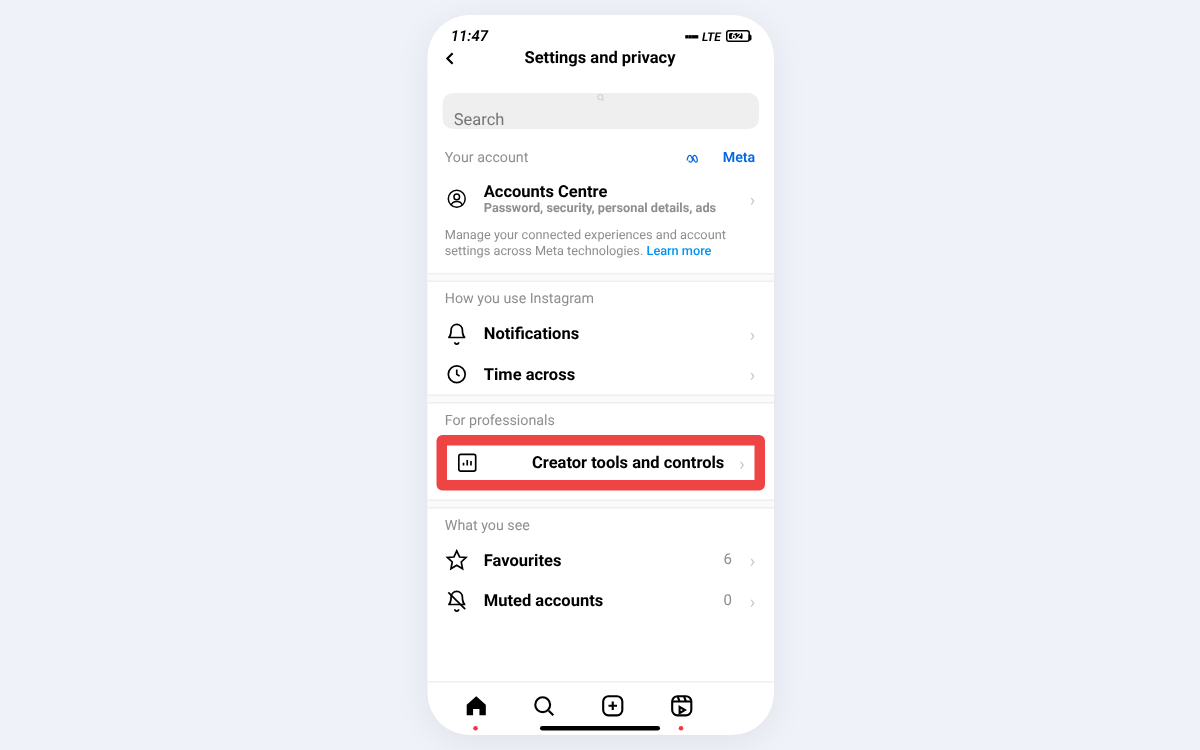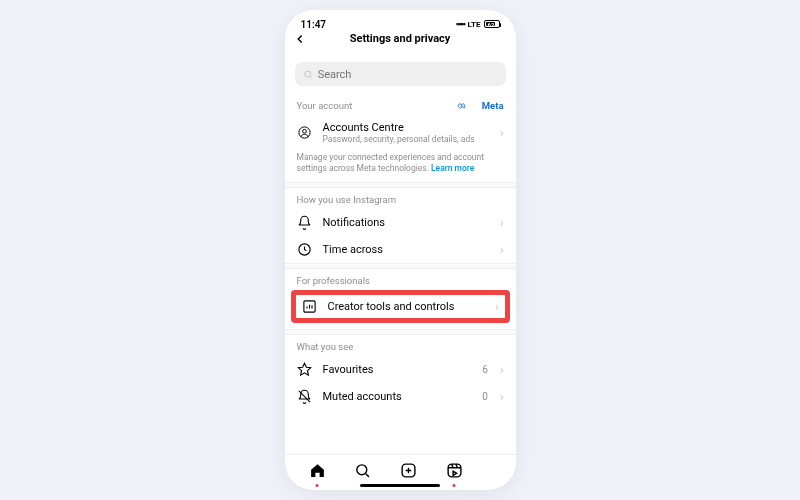--- a/index.html
+++ b/index.html
@@ -1,48 +1,48 @@
 <!DOCTYPE html>
 <html><head>
 <meta charset="utf-8">
 <style>
   * { box-sizing: border-box; margin: 0; padding: 0; font-family: -apple-system, BlinkMacSystemFont, "Segoe UI", Roboto, Helvetica, Arial, sans-serif; }
   body { background: #eff2f8; width: 800px; height: 500px; display: flex; align-items: center; justify-content: center; overflow: hidden; }
   .phone { width: 231px; height: 480px; background: #fff; border-radius: 28px; box-shadow: 0 4px 24px rgba(0,0,0,0.07); overflow: hidden; display: flex; flex-direction: column; position: relative; }
-  .status-bar { height: 22px; display: flex; align-items: center; justify-content: space-between; padding: 6px 16px 0 16px; font-size: 10px; font-weight: 600; }
+  .status-bar { height: 22px; display: flex; align-items: center; justify-content: space-between; padding: 6px 16px 0 16px; font-size: 10px; font-weight: 600; font-style: italic; }
   .status-right { display: flex; align-items: center; gap: 3px; }
   .signal { font-size: 9px; letter-spacing: -1px; }
   .lte { font-size: 8px; font-weight: 700; }
   .battery { display:inline-flex; align-items:center; }
   .battery .shell { width: 16px; height: 8px; border: 1px solid #000; border-radius: 2px; position: relative; display:inline-block;}
   .battery .shell::after { content:""; position:absolute; right:-2px; top:2px; width:1.5px; height:4px; background:#000; border-radius:0 1px 1px 0;}
   .battery .fill { position:absolute; left:1px; top:1px; bottom:1px; width:70%; background:#000; border-radius:1px;}
   .battery .num { font-size:6px; font-weight:700; color:#fff; position:absolute; left:3px; top:-0.5px;}
   .hdr { display:flex; align-items:flex-start; justify-content:center; position:relative; height:26px; }
   .back { position:absolute; left:8px; font-size:16px; line-height:1; }
   .title { font-size:11px; font-weight:700; }
   .search-wrap { padding: 4px 10px 8px 10px; }
-  .search { background:#efefef; border-radius:7px; height:24px; display:flex; align-items:center; padding:0 8px; gap:5px; }
+  .search { background:#efefef; border-radius:7px; height:24px; display:flex; align-items:center; padding:0 8px; gap:5px;flex-direction:column; }
   .search svg { width:11px; height:11px; opacity:.5; }
   .search input { border:none; background:transparent; outline:none; font-size:11px; width:100%; color:#555;}
   .scroll { flex:1; overflow:hidden; }
   .section-head { display:flex; justify-content:space-between; align-items:flex-start; padding:6px 12px 4px 12px; font-size:9.5px; color:#8e8e8e; }
   .meta { color:#0668e1; font-weight:600; font-size:9.5px; display:flex; align-items:center; gap:16px;}
   .meta svg { width:9px; height:9px; }
   .row { display:flex; align-items:center; padding:6px 12px; gap:10px; position:relative; }
   .row .icon { width:16px; display:flex; justify-content:center; }
   .row .icon svg { width:15px; height:15px; stroke:#000; }
-  .row .txt { flex:1; font-size:11px; }
+  .row .txt { flex:1; font-size:11px;font-weight:bold; }
   .row .sub { font-size:8.5px; color:#8e8e8e; line-height:1.2; }
   .row .chev { color:#c7c7cc; font-size:12px; }
   .row .count { font-size:10px; color:#8e8e8e; margin-right:2px;}
   .note { font-size:8.5px; color:#8e8e8e; padding:2px 24px 8px 12px; line-height:1.3; }
   .note .link { color:#0095f6; font-weight:500;}
   .divider { height:6px; background:#fafafa; border-top:1px solid #efefef; border-bottom:1px solid #efefef;}
-  .highlight { border:5px solid #ef4444; border-radius:4px; margin:0 6px; padding:4px 6px;}
+  .highlight { border:7px solid #ef4444; border-radius:4px; margin:0 6px; padding:4px 6px;text-align:right;}
   .tabbar { height:36px; border-top:1px solid #efefef; display:flex; align-items:center; justify-content:space-around; padding:0 10px; position:relative;}
   .tabbar svg { width:17px; height:17px; }
   .tab { position:relative; }
   .dot { position:absolute; bottom:-4px; left:50%; transform:translateX(-50%); width:3px; height:3px; background:#ff3040; border-radius:50%;}
   .avatar { width:17px; height:17px; border-radius:3px; background:linear-gradient(135deg,#8b3a3a 0%,#2b2b2b 50%,#6b2020 100%);}
   .home-ind { position:absolute; bottom:3px; left:50%; transform:translateX(-50%); width:80px; height:3px; background:#000; border-radius:2px;}
   .account-icon svg { stroke-width:1.6; }
 </style>
 </head>
 <body>

